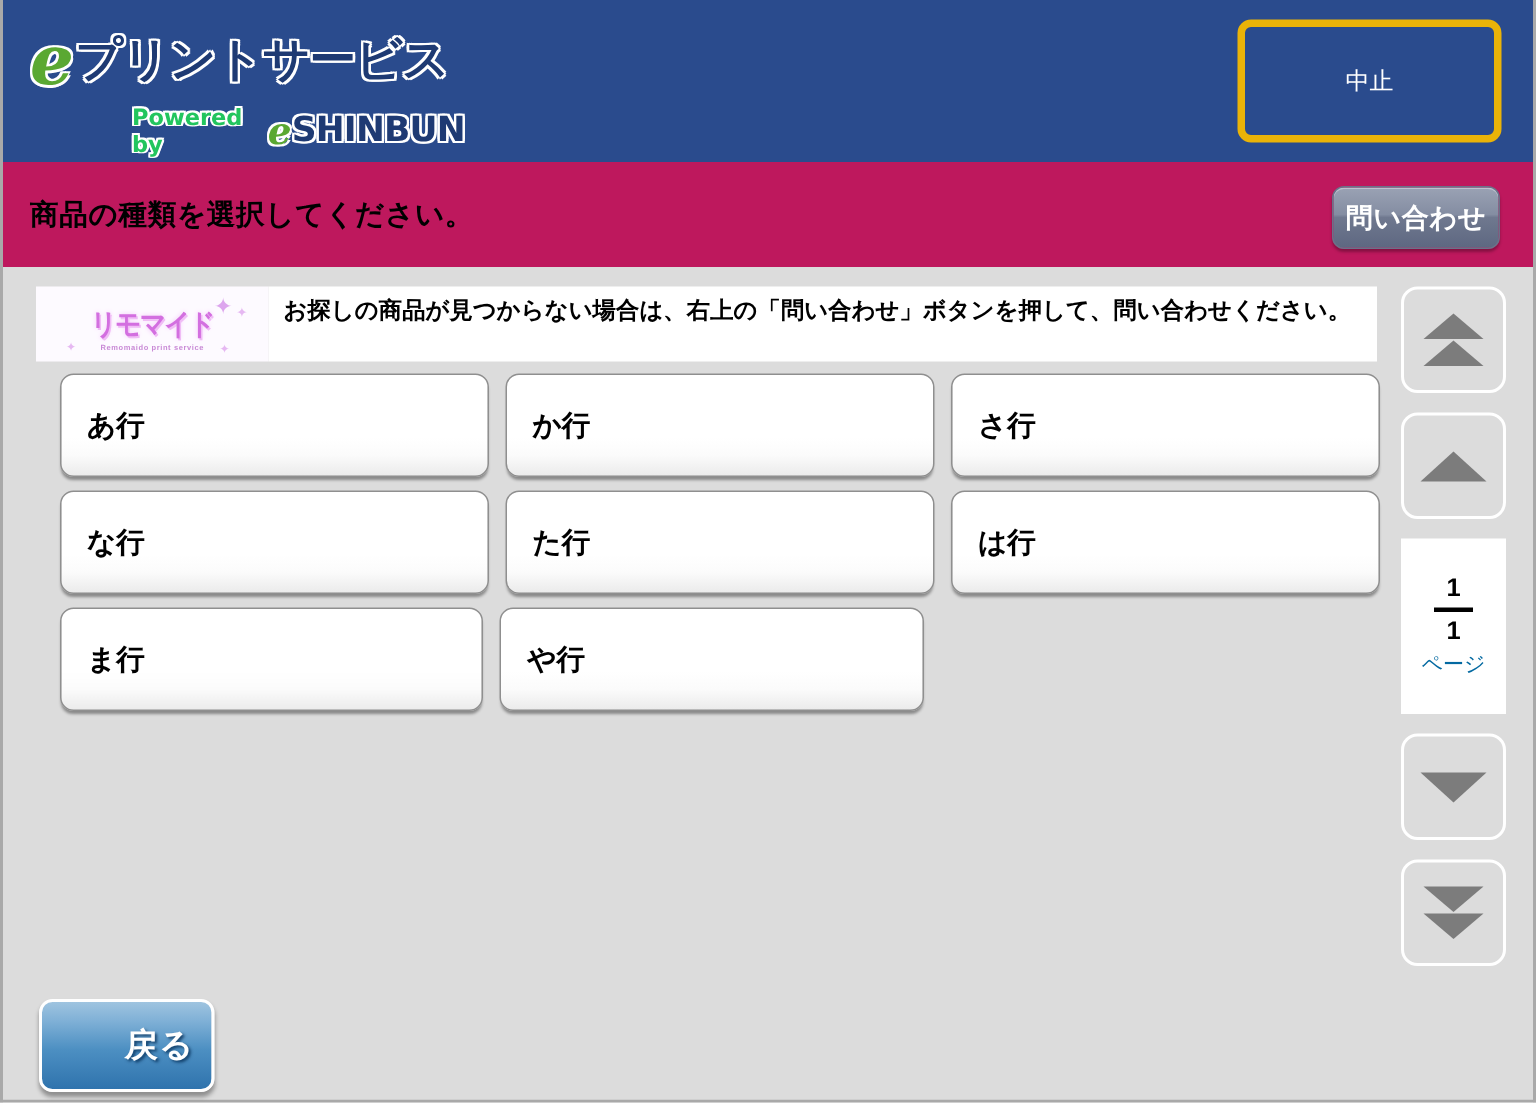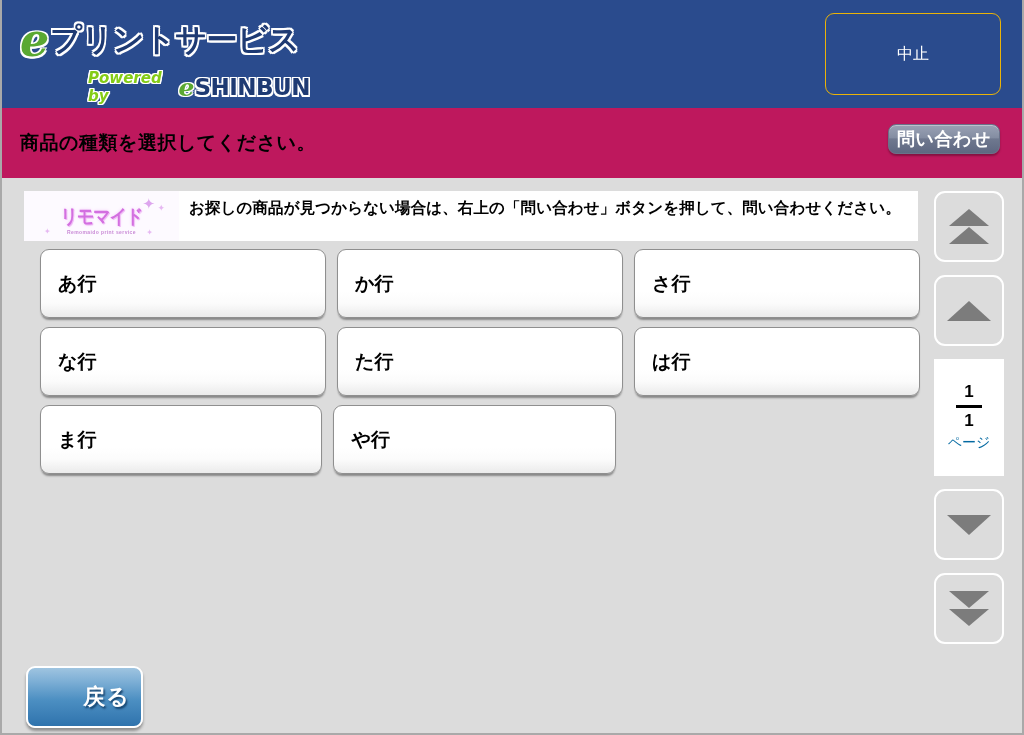--- a/index.html
+++ b/index.html
@@ -69,24 +69,23 @@
       -1.6px 0 0 #fff, 1.6px 0 0 #fff, 0 -1.6px 0 #fff, 0 1.6px 0 #fff;
   }
   .logo-sub {
     position: absolute;
     left: 68px; top: 55px;
     display: flex;
     align-items: center;
   }
   .logo-powered {
     font-family: "DejaVu Sans", sans-serif;
-    font-style: italic;
     font-weight: bold;
     font-size: 15px;
-    color: #84cc16;
+    color: #22c55e;
     text-shadow:
       -1.3px -1.3px 0 #fff, 1.3px -1.3px 0 #fff,
       -1.3px 1.3px 0 #fff, 1.3px 1.3px 0 #fff,
       -1.3px 0 0 #fff, 1.3px 0 0 #fff, 0 -1.3px 0 #fff, 0 1.3px 0 #fff;
     margin-right: 3px;
   }
   .logo-e2 {
     font-family: "DejaVu Serif", serif;
     font-style: italic;
     font-weight: bold;
@@ -106,21 +105,21 @@
     text-shadow:
       -1.5px -1.5px 0 #fff, 1.5px -1.5px 0 #fff,
       -1.5px 1.5px 0 #fff, 1.5px 1.5px 0 #fff,
       -1.5px 0 0 #fff, 1.5px 0 0 #fff, 0 -1.5px 0 #fff, 0 1.5px 0 #fff;
   }
 
   .cancel-button {
     position: absolute;
     left: 823px; top: 13px;
     width: 176px; height: 82px;
-    border: 1px solid #eab308;
+    border: 5px solid #eab308;
     border-radius: 9px;
     background: #2a4b8d;
     color: #ffffff;
     font-size: 16px;
     display: flex;
     align-items: center;
     justify-content: center;
     cursor: pointer;
   }
 
@@ -135,21 +134,21 @@
     position: absolute;
     left: 18px; top: 22px;
     font-size: 19px;
     font-weight: bold;
     color: #000000;
     letter-spacing: 0.5px;
   }
   .inquiry-button {
     position: absolute;
     left: 886px; top: 124px;
-    width: 112px; height: 30px;
+    width: 112px; height: 42px;
     border-radius: 8px;
     background: linear-gradient(to bottom, #9aa2b4 0%, #848da2 45%, #6f788f 50%, #5e6881 100%);
     border: 1px solid #6a melt;
     border: 1px solid #6a7289;
     box-shadow: 0 2px 2px rgba(0,0,0,0.30), inset 0 1px 0 rgba(255,255,255,0.35);
     color: #ffffff;
     font-size: 18px;
     font-weight: bold;
     display: flex;
     align-items: center;

